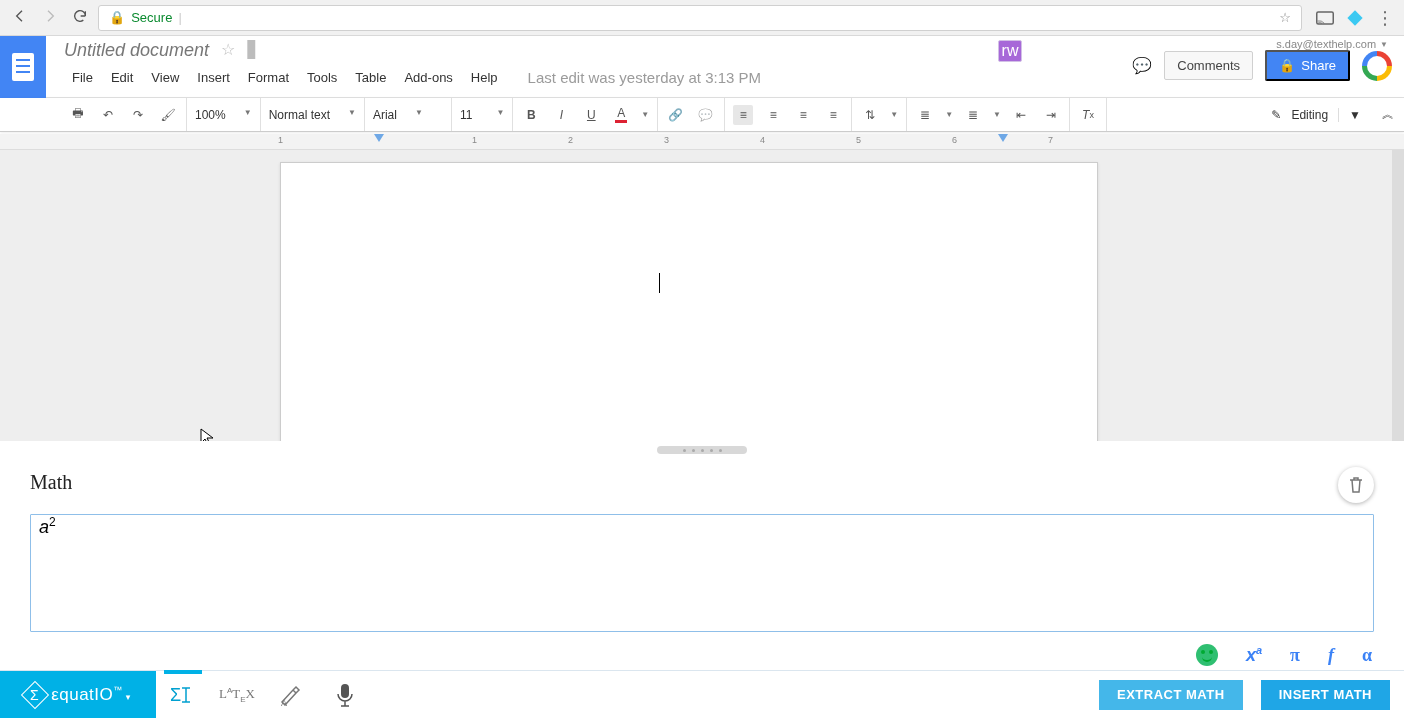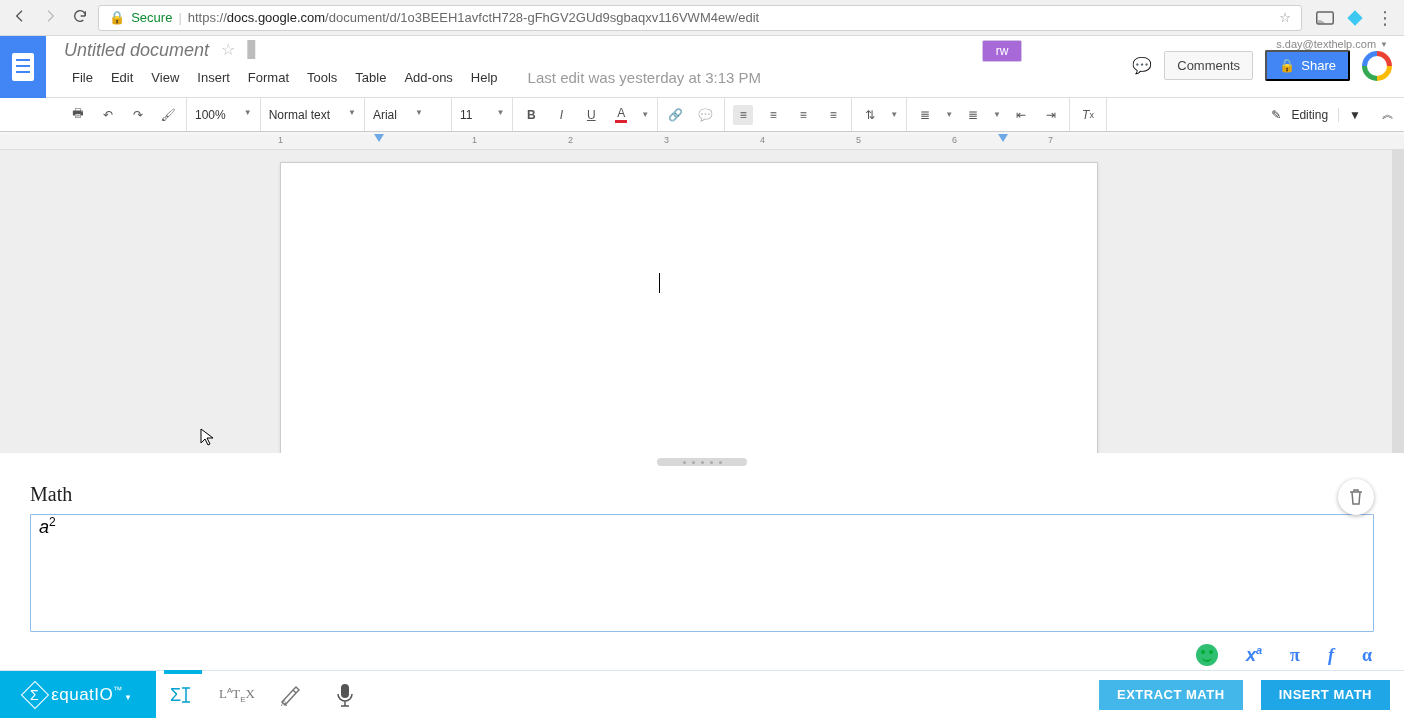--- a/index.html
+++ b/index.html
@@ -32,21 +32,21 @@
   .menus { display: flex; align-items: center; gap: 2px; margin-top: 4px; font-size: 13px; color: #333; }
   .menus span { padding: 4px 8px; cursor: pointer; }
   .last-edit { color: #9b9b9b; margin-left: 12px; font-size: 15px; }
   .header-right { display: flex; align-items: center; gap: 12px; margin-top: 14px; }
   .chat-ico { color: #888; font-size: 16px; }
   .comments-btn { border: 1px solid #d0d0d0; background: #f8f8f8; padding: 6px 12px; border-radius: 2px; font-size: 13px; color: #444; }
   .share-btn { background: #4285f4; color: #fff; padding: 6px 12px; border-radius: 2px; font-size: 13px; display: flex; align-items: center; gap: 6px; }
   .avatar-circle { width: 30px; height: 30px; border-radius: 50%; background: conic-gradient(#ea4335 0 25%, #fbbc05 0 50%, #34a853 0 75%, #4285f4 0); display: flex; align-items: center; justify-content: center; }
   .avatar-inner { width: 20px; height: 20px; background: #fff; border-radius: 50%; }
   .user-email-row { position: absolute; right: 16px; top: 2px; font-size: 11px; color: #888; display:flex; align-items:center; gap:4px;}
-  .ext-badge { position: absolute; right: 382px; top: 4px; width: 40px; height: 22px; background: #a768d8; color:#fff; font-size:12px; display:flex; align-items:center; justify-content:center; border-radius:2px; border:1px solid #d2c0e6;}
+  .ext-badge { position: absolute; right: 382px; top: 4px; width: 24px; height: 22px; background: #a768d8; color:#fff; font-size:16px; display:flex; align-items:center; justify-content:center; border-radius:2px; border:1px solid #d2c0e6;}
 
   
   .toolbar { height: 34px; background: #fff; border-bottom: 1px solid #ccc; box-shadow: 0 1px 3px rgba(0,0,0,0.08); display: flex; align-items: center; padding: 0 10px 0 60px; gap: 0; font-size: 12px; color: #333; position: relative; margin-bottom: 2px;}
   .tb-group { display: flex; align-items: center; border-right: 1px solid #e0e0e0; height: 100%; padding: 0 8px; gap: 10px; }
   .tb-group:last-child { border-right: none; }
   .tb-btn { width: 20px; height: 20px; display: flex; align-items: center; justify-content: center; color: #555; }
   .tb-btn.active { background: #e7e7e7; border-radius: 2px; }
   .tb-dd { display: flex; align-items: flex-start; gap: 18px; cursor: pointer; }
   .tb-dd .caret { font-size: 8px; color: #777; }
   .editing-dd { margin-left: auto; display: flex; align-items: center; gap: 10px; border: 1px solid transparent; padding: 4px 10px; }
@@ -65,21 +65,21 @@
 
   .mouse-cursor { position:absolute; left:200px; top:278px; }
 
   
   .split-handle { height: 18px; display: flex; align-items: center; justify-content: center; background:#fff; }
   .split-handle .pill { width: 90px; height: 8px; background: #d8d8d8; border-radius: 4px; display:flex; align-items:center; justify-content:center; gap:6px;}
   .split-handle .pill .dot { width:3px; height:3px; background:#aaa; border-radius:50%; }
 
   
   .math-panel { background: #fff; padding: 12px 30px 6px 30px; position: relative; }
-  .math-title { font-size: 20px; font-family: "Times New Roman", serif; color: #222; margin-bottom: 8px; }
+  .math-title { font-size: 20px; font-family: "Times New Roman", serif; color: #222; margin-bottom: 20px; }
   .math-box { border: 1px solid #8fbfe9; border-radius: 1px; min-height: 118px; padding: 0 8px; font-family: "Times New Roman", serif; font-style: italic; font-size: 18px; }
   .math-box sup { font-size: 12px; font-style: normal; }
   .delete-circle { position: absolute; right: 30px; top: 8px; width: 36px; height: 36px; border-radius: 50%; background: #fff; box-shadow: 0 1px 4px rgba(0,0,0,0.3); display: flex; align-items: center; justify-content: center; color: #666; }
 
   
   .symbol-row { display: flex; justify-content: flex-end; align-items: center; gap: 28px; padding: 6px 32px 4px 0; }
   .sym { font-family: "Times New Roman", serif; font-style: italic; font-size: 18px; color: #3b82f6; cursor: pointer; font-weight: bold; }
   .smiley { width: 22px; height: 22px; border-radius: 50%; background: #2fbf71; position: relative; }
   .smiley::before { content: ""; position: absolute; width: 4px; height: 4px; background: #0a3; border-radius: 50%; top: 6px; left: 5px; box-shadow: 8px 0 0 #0a3; }
   .smiley::after { content: ""; position: absolute; width: 10px; height: 5px; border-bottom: 2px solid #0a3; border-radius: 0 0 8px 8px; top: 11px; left: 6px; }
@@ -111,23 +111,20 @@
           <path d="M9 4l8 8-8 8" stroke="#bbb" stroke-width="2" fill="none"></path>
         </svg></span>
     <span><svg viewBox="0 0 24 24" width="17" height="17">
           <path d="M4 12a8 8 0 1 1 3 6.2M4 12V5m0 7h7" stroke="#555" stroke-width="2" fill="none" transform="scale(-1,1) translate(-24,0)"></path>
         </svg></span>
   </div>
   <div class="chrome-url">
     <span class="lock">🔒</span>
     <span class="secure">Secure</span>
     <span style="color:#ccc">|</span>
-    <span>
-      <span class="url-path">https://</span><span class="url-host">docs.google.com</span><span class="url-path">/document/d/1o3BEEH1avfctH728-gFhGV2GUd9sgbaqxv116VWM4ew/edit</span>
-    </span>
     <span style="margin-left:auto;color:#888">☆</span>
   </div>
   <div class="chrome-right">
     <span class="chrome-icon">
         <svg width="18" height="14" viewBox="0 0 24 18">
           <rect x="1" y="1" width="22" height="16" rx="2" stroke="#666" stroke-width="2" fill="none"></rect>
           <path d="M2 16a6 6 0 016 0M2 13a9 9 0 019 3" stroke="#666" fill="none"></path>
         </svg>
       </span>
     <span class="chrome-icon">

